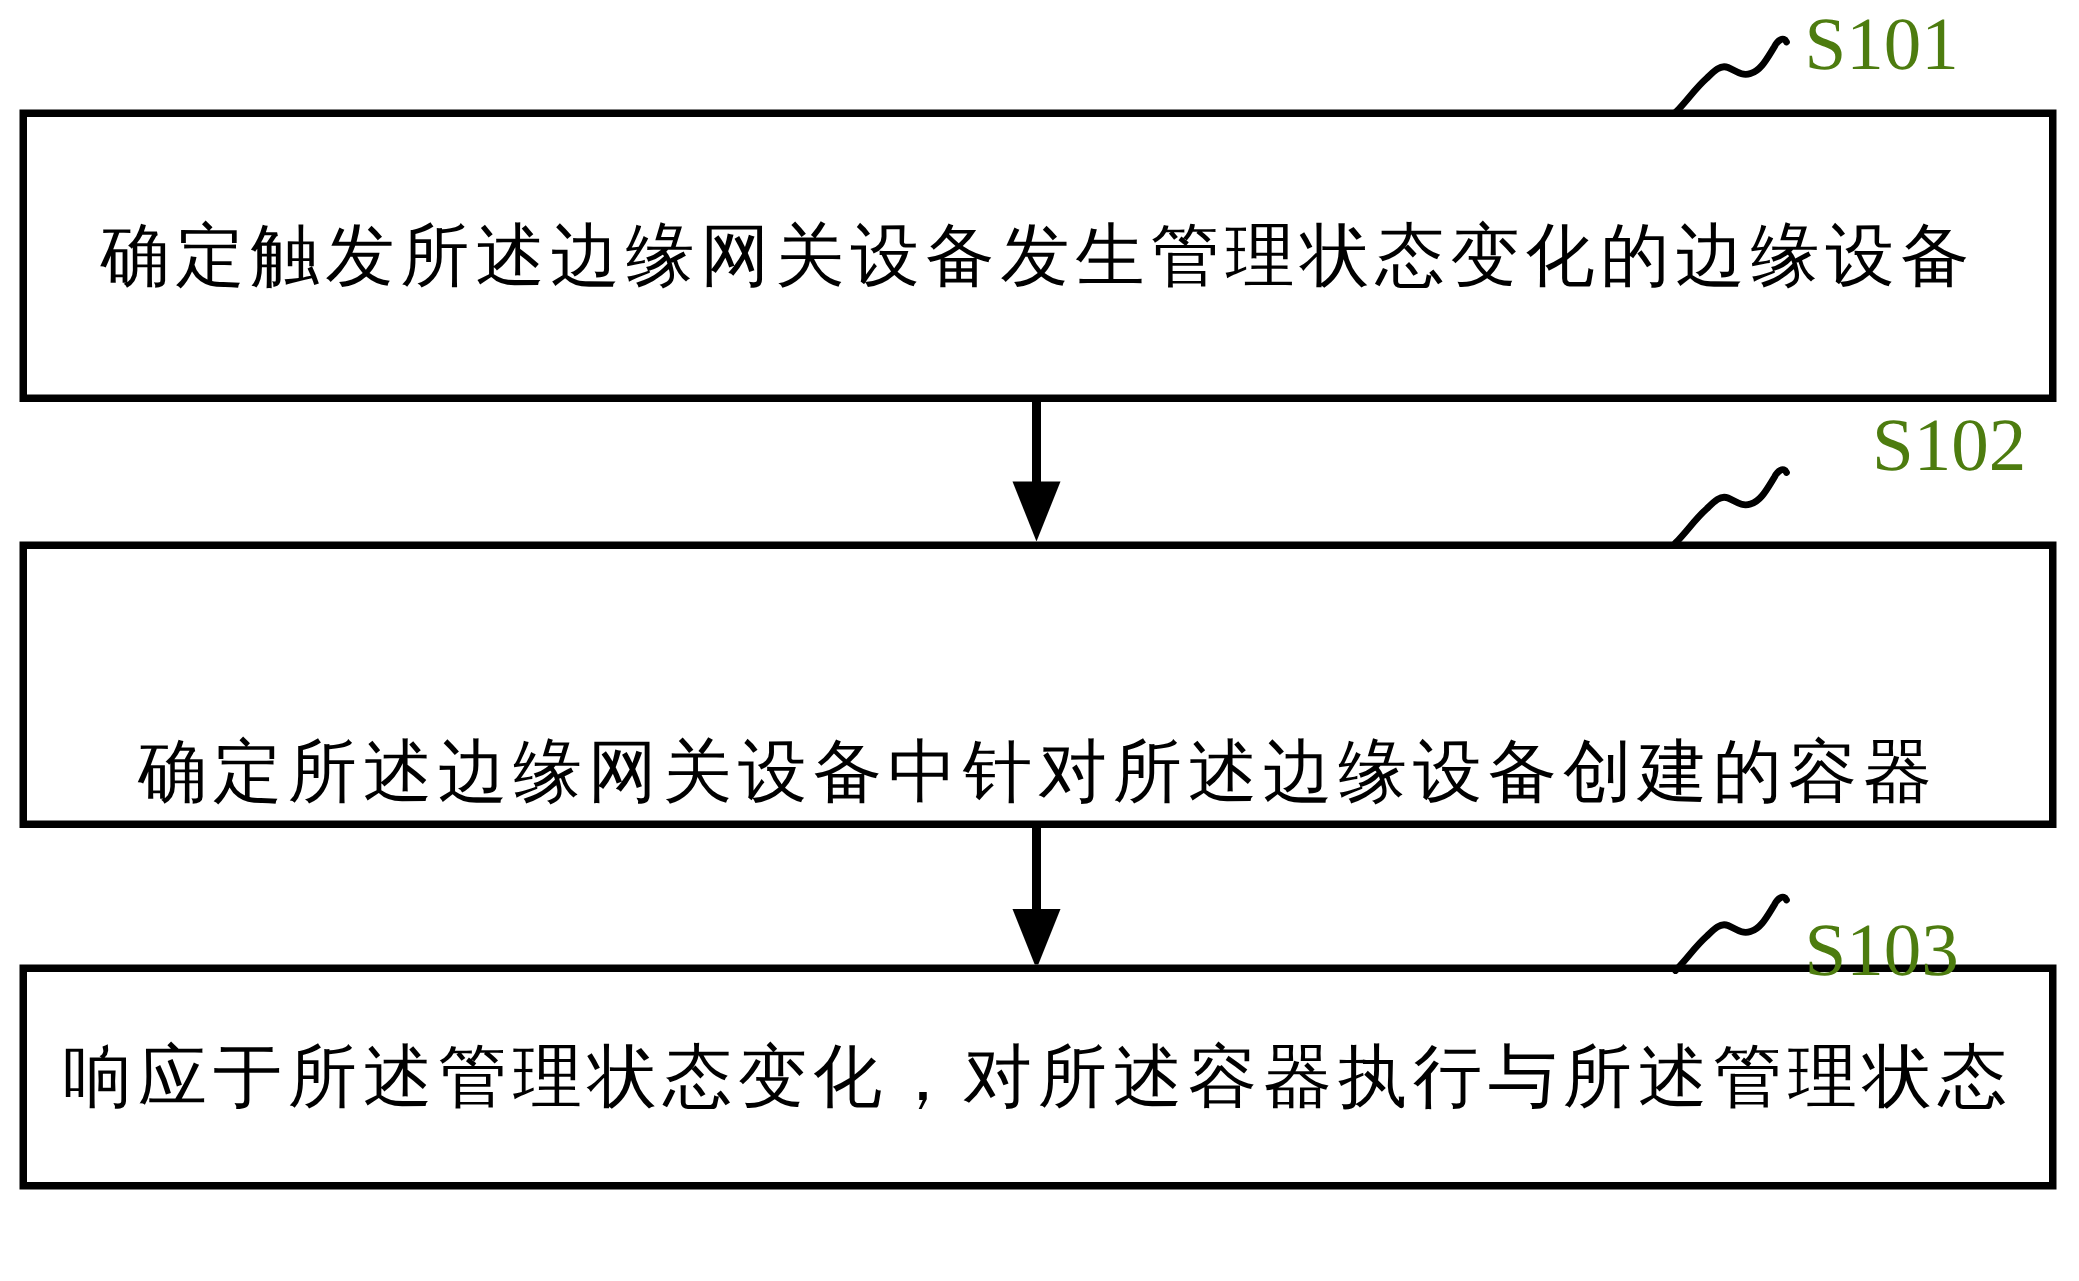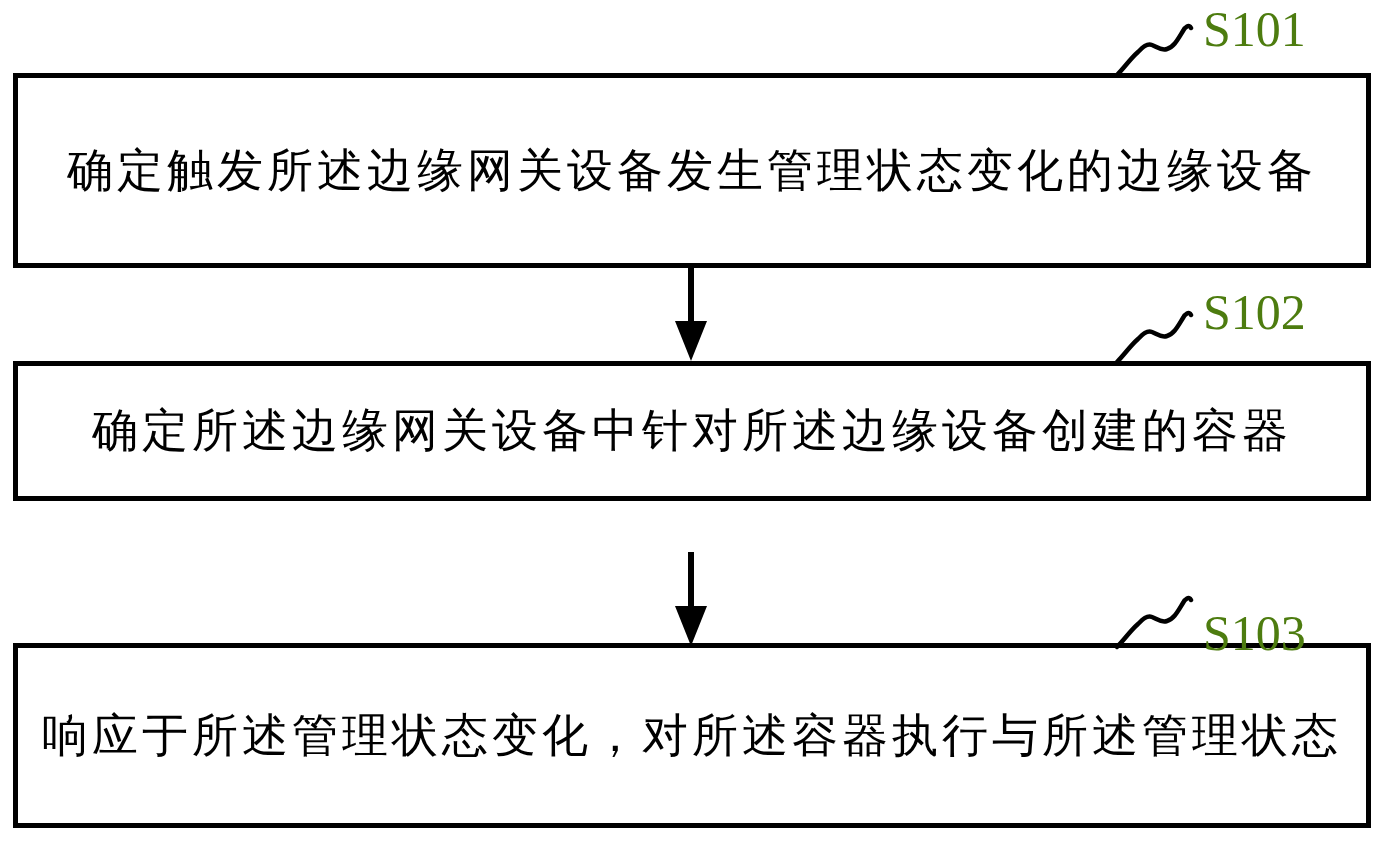--- a/index.html
+++ b/index.html
@@ -22,22 +22,22 @@
     box-sizing: border-box;
     border: 5px solid #000000;
     background: #ffffff;
     display: flex;
     flex-direction: column;
     justify-content: center;
     align-items: center;
     text-align: center;
   }
   #box-s101 { top: 73px;  height: 195px; }
-  #box-s102 { top: 361px; height: 140px; }
-  #box-s103 { top: 643px; height: 185px; }
+  #box-s102 { top: 361px; height: 191px; justify-content: flex-end; }
+  #box-s103 { top: 643px; height: 150px; }
   .box-line {
     font-size: 46px;
     line-height: 64px;
     letter-spacing: 4px;
     color: #000000;
     white-space: nowrap;
   }
   .arrow-shaft {
     position: absolute;
     left: 688px;
@@ -59,21 +59,21 @@
   #arrow-head-2 { top: 606px; }
   .step-label {
     position: absolute;
     left: 1203px;
     font-size: 50px;
     line-height: 58px;
     color: #4d7c0f;
     white-space: nowrap;
   }
   #label-s101 { top: 0px; }
-  #label-s102 { top: 283px; }
+  #label-s102 { top: 267px; margin-left: 45px; }
   #label-s103 { top: 571px; margin-top: 33px; }
   .squiggle {
     position: absolute;
     left: 1112px;
     width: 84px;
     height: 56px;
   }
   #squiggle-s101 { top: 22px; }
   #squiggle-s102 { top: 309px; }
   #squiggle-s103 { top: 594px; }

